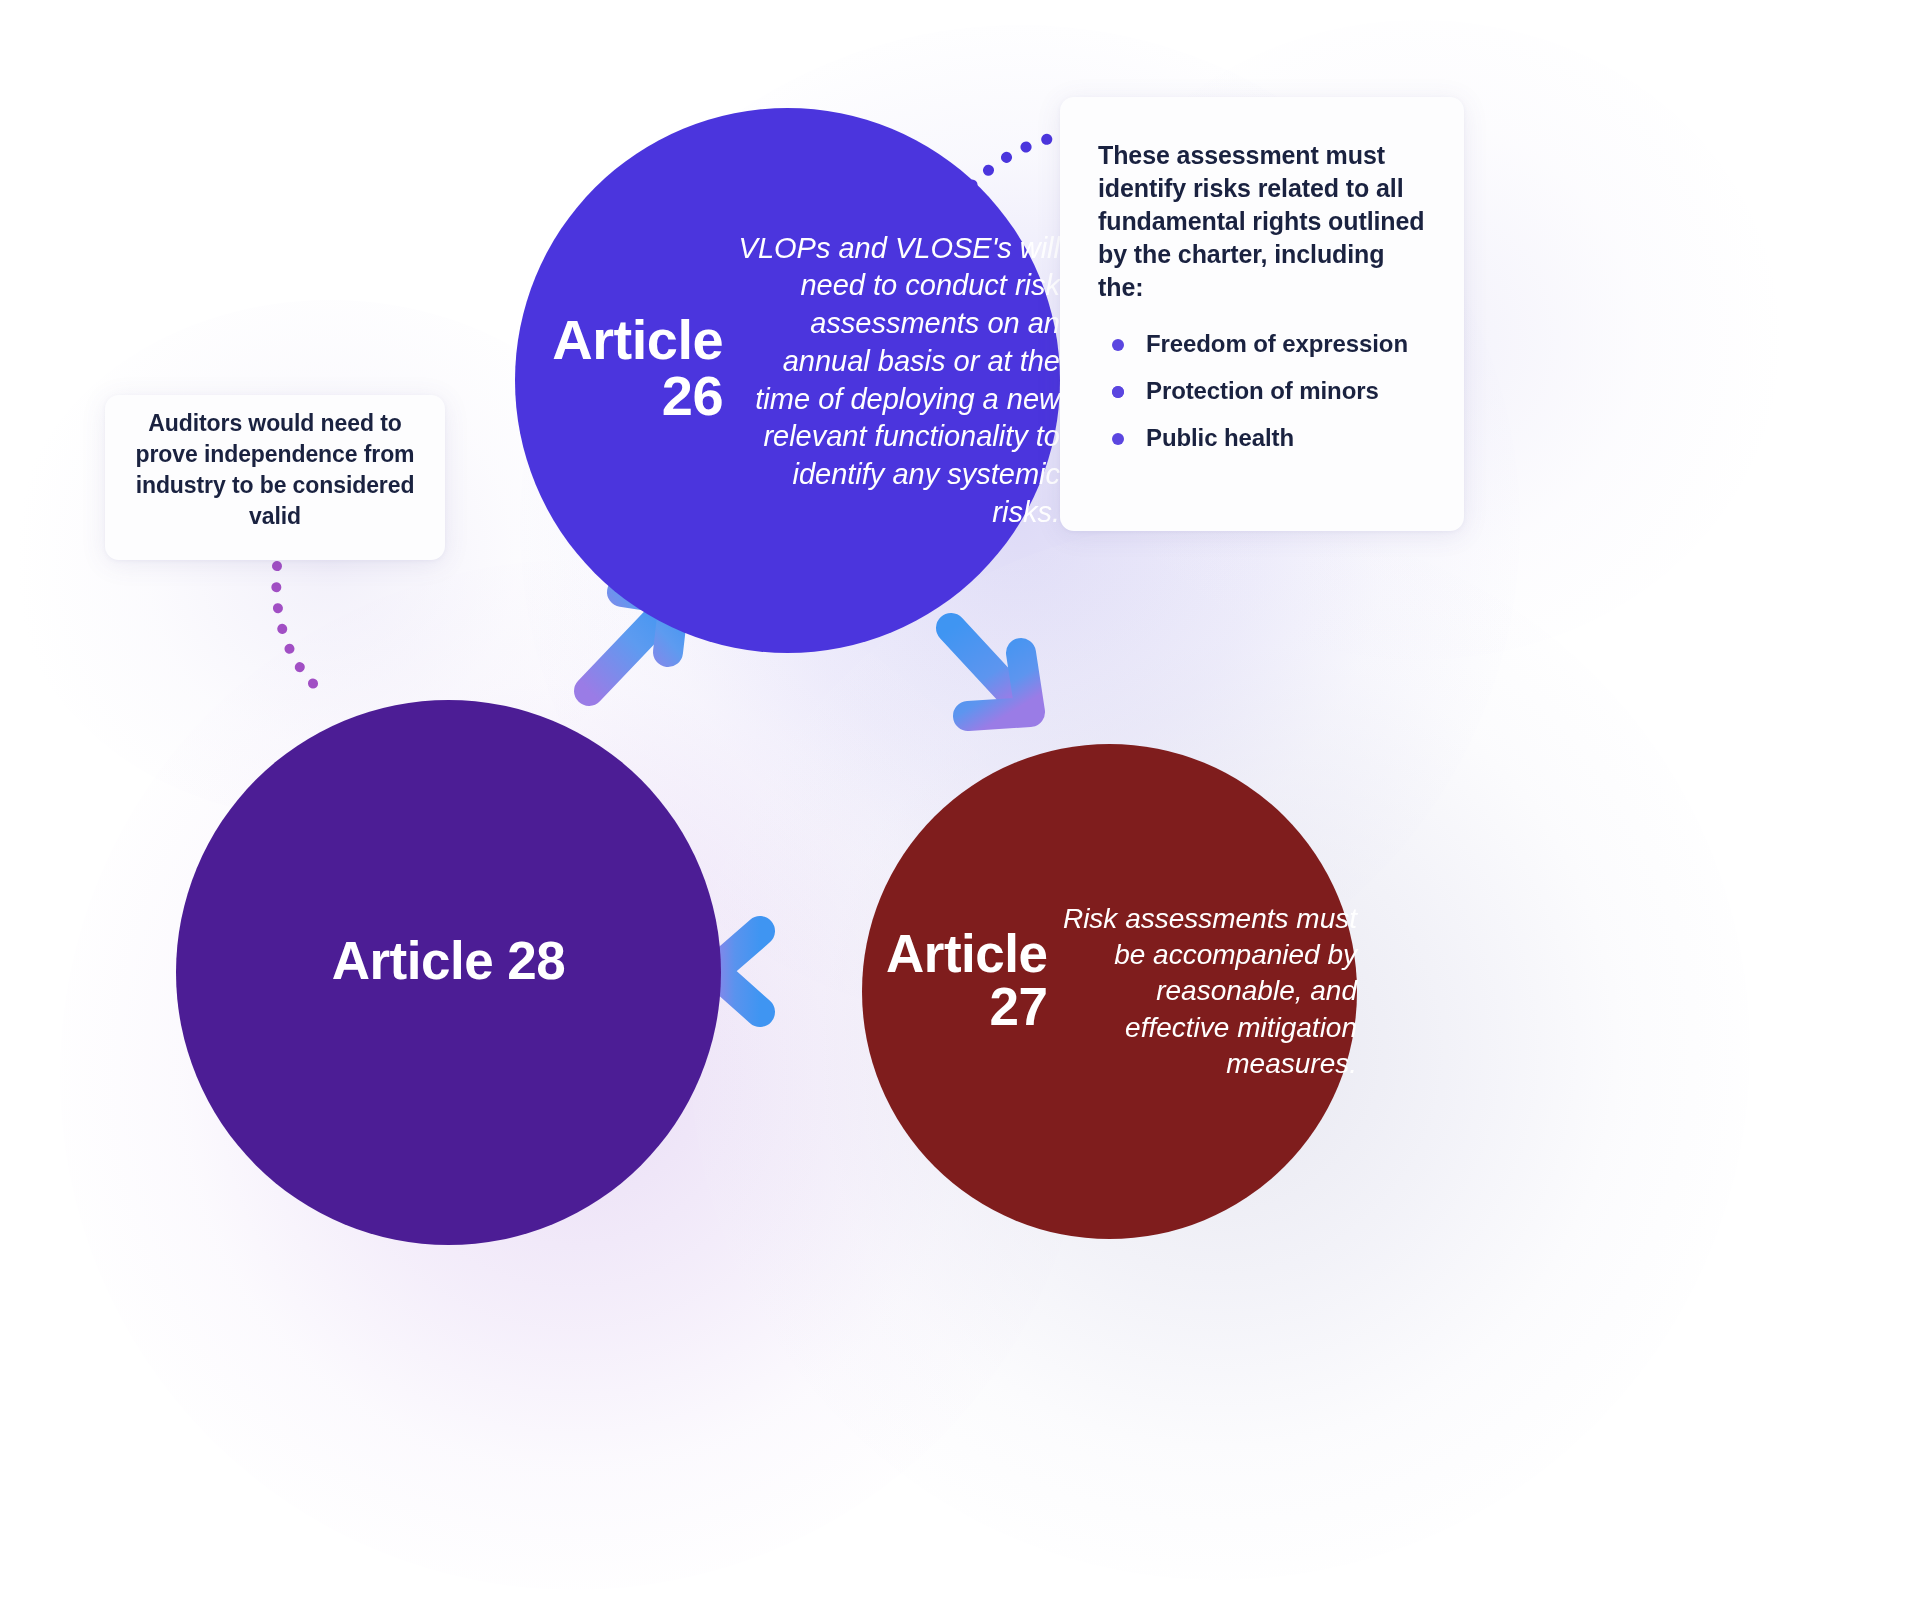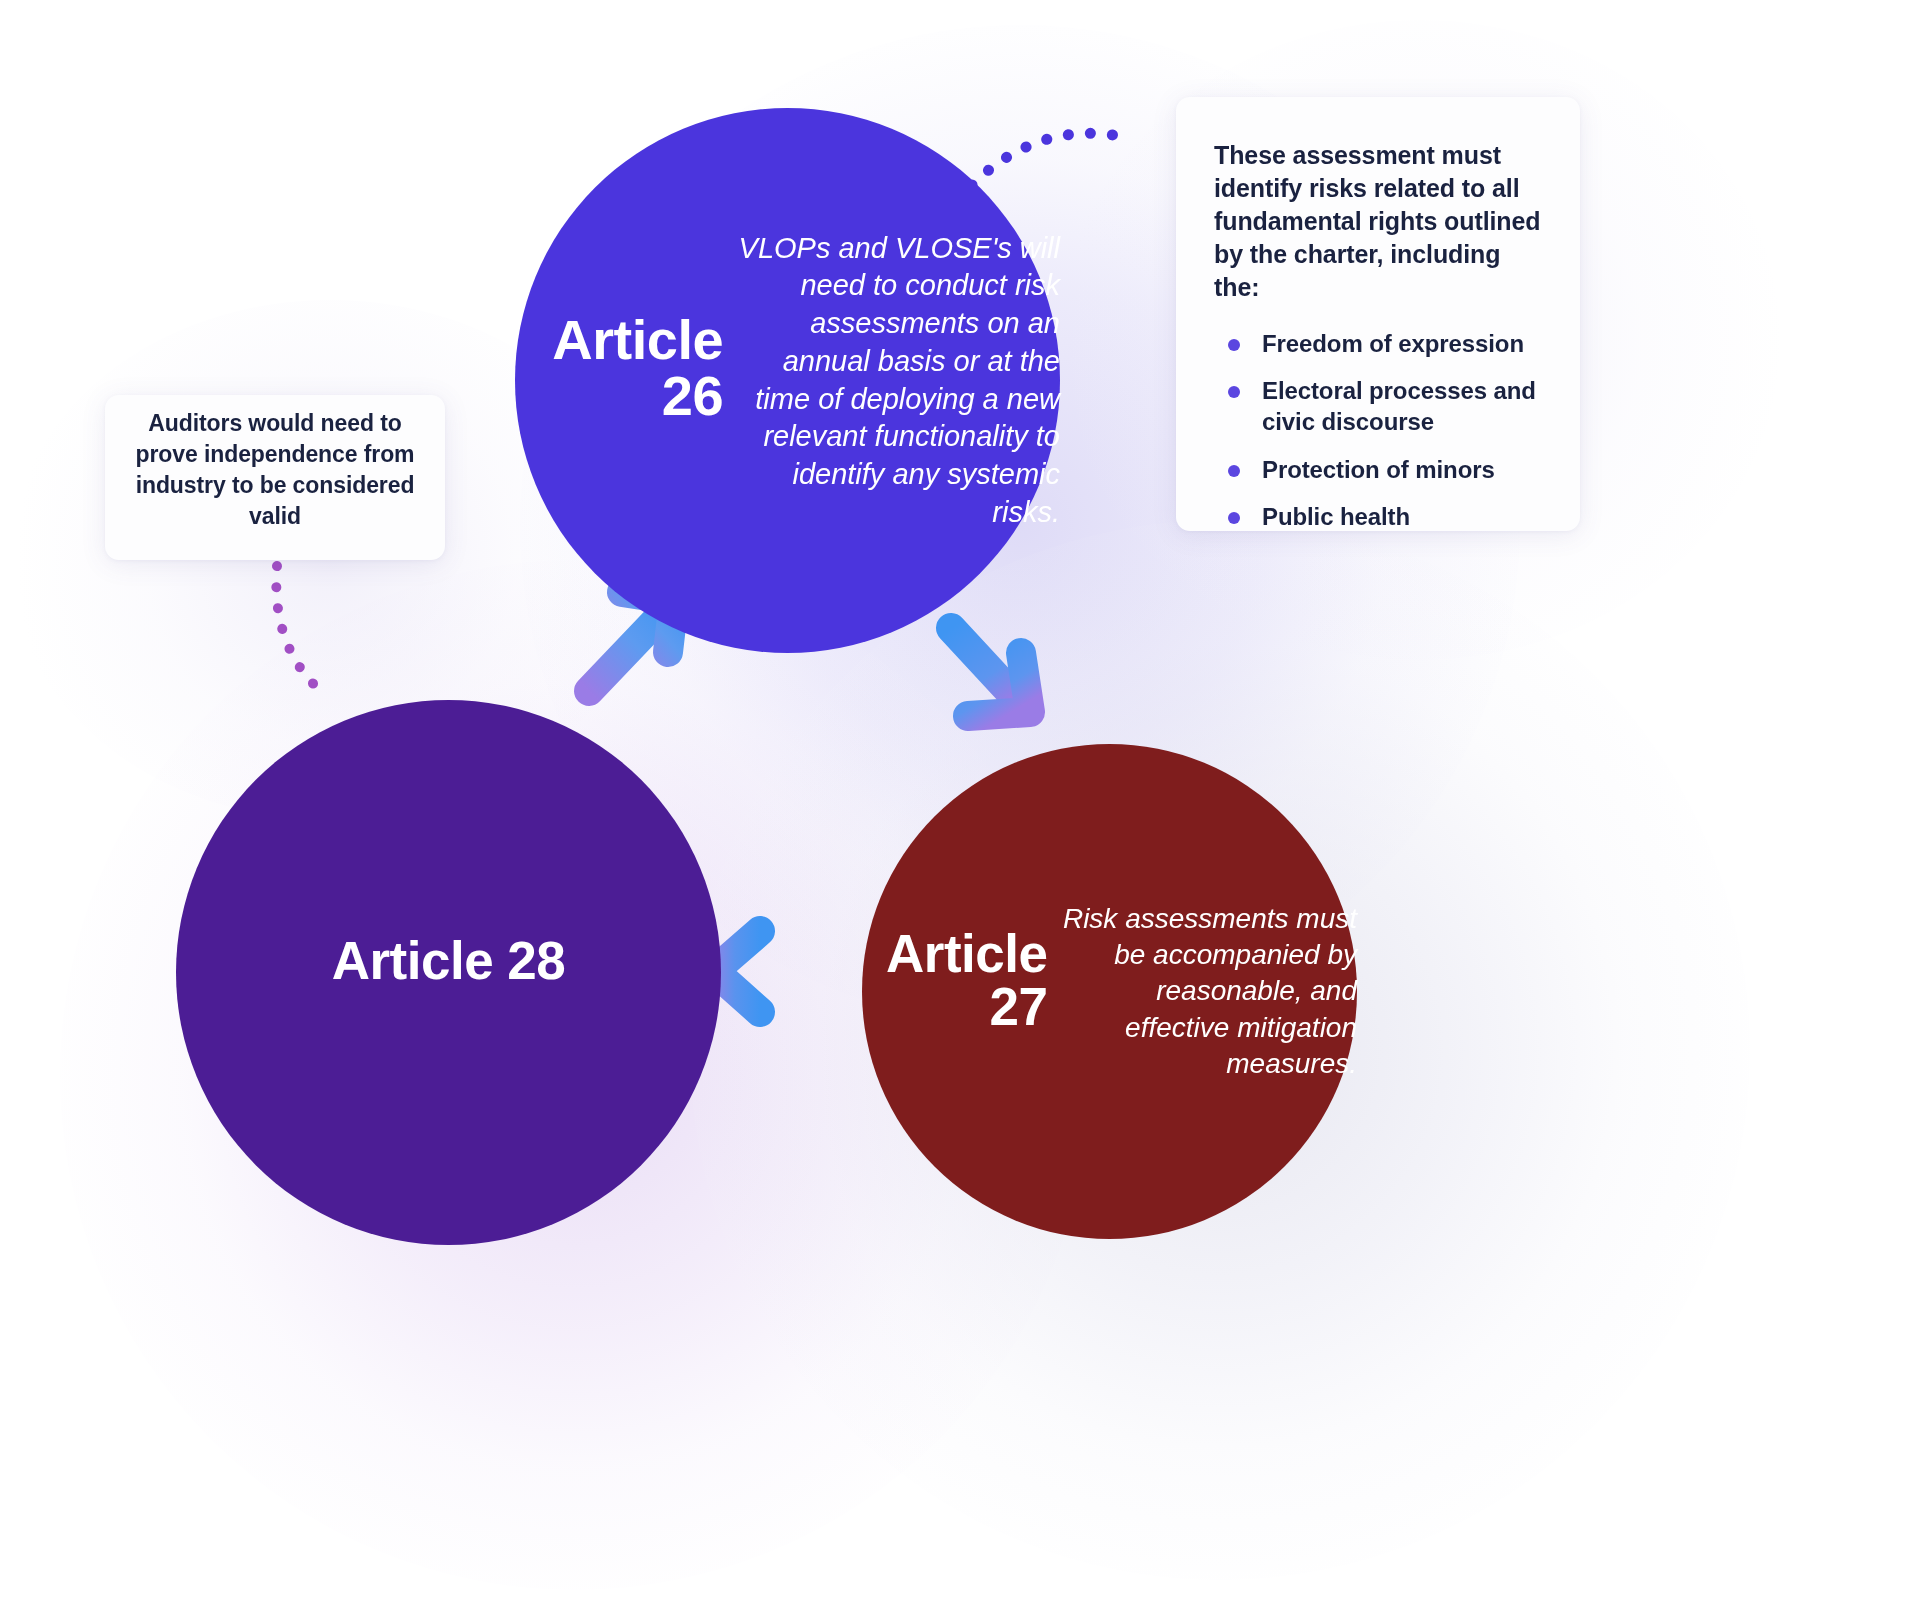--- a/index.html
+++ b/index.html
@@ -114,21 +114,21 @@
   .callout {
     position: absolute;
     background: #fdfdfe;
     border-radius: 14px;
     box-sizing: border-box;
     box-shadow: 0 4px 26px rgba(90, 80, 150, 0.10),
                 0 1px 4px rgba(90, 80, 150, 0.06);
     color: #1a2240;
   }
   #callout-right {
-    left: 1176px; top: 97px; width: 404px; height: 434px;
+    left: 1060px; top: 97px; width: 404px; height: 434px;
     padding: 42px 34px 30px 38px;
   }
   #callout-right .co-head {
     font-size: 25px; font-weight: bold; line-height: 1.32;
     letter-spacing: -0.1px;
   }
   .bullets { margin: 24px 0 0 0; padding: 0; list-style: none; }
   .bullets li {
     position: relative;
     padding-left: 48px;
@@ -229,21 +229,20 @@
 
   <div class="callout" id="callout-right">
     <div class="co-head">These assessment must identify risks related to all fundamental rights outlined by the charter, including the:</div>
     <ul class="bullets">
       <li>
         <span class="dot"></span>
         <span>Freedom of expression</span>
       </li>
       <li>
         <span class="dot"></span>
-        <span>Electoral processes and civic discourse</span>
       </li>
       <li>
         <span class="dot"></span>
         <span>Protection of minors</span>
       </li>
       <li>
         <span class="dot"></span>
         <span>Public health</span>
       </li>
     </ul>

